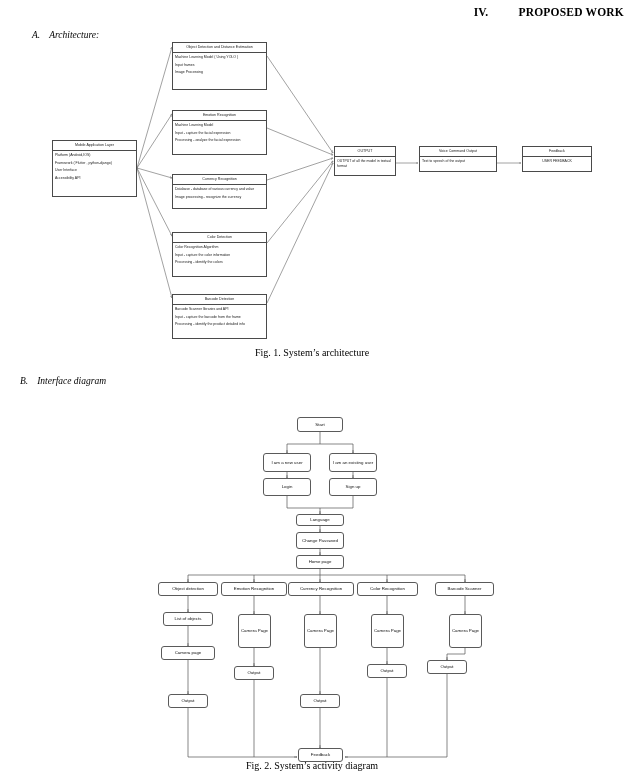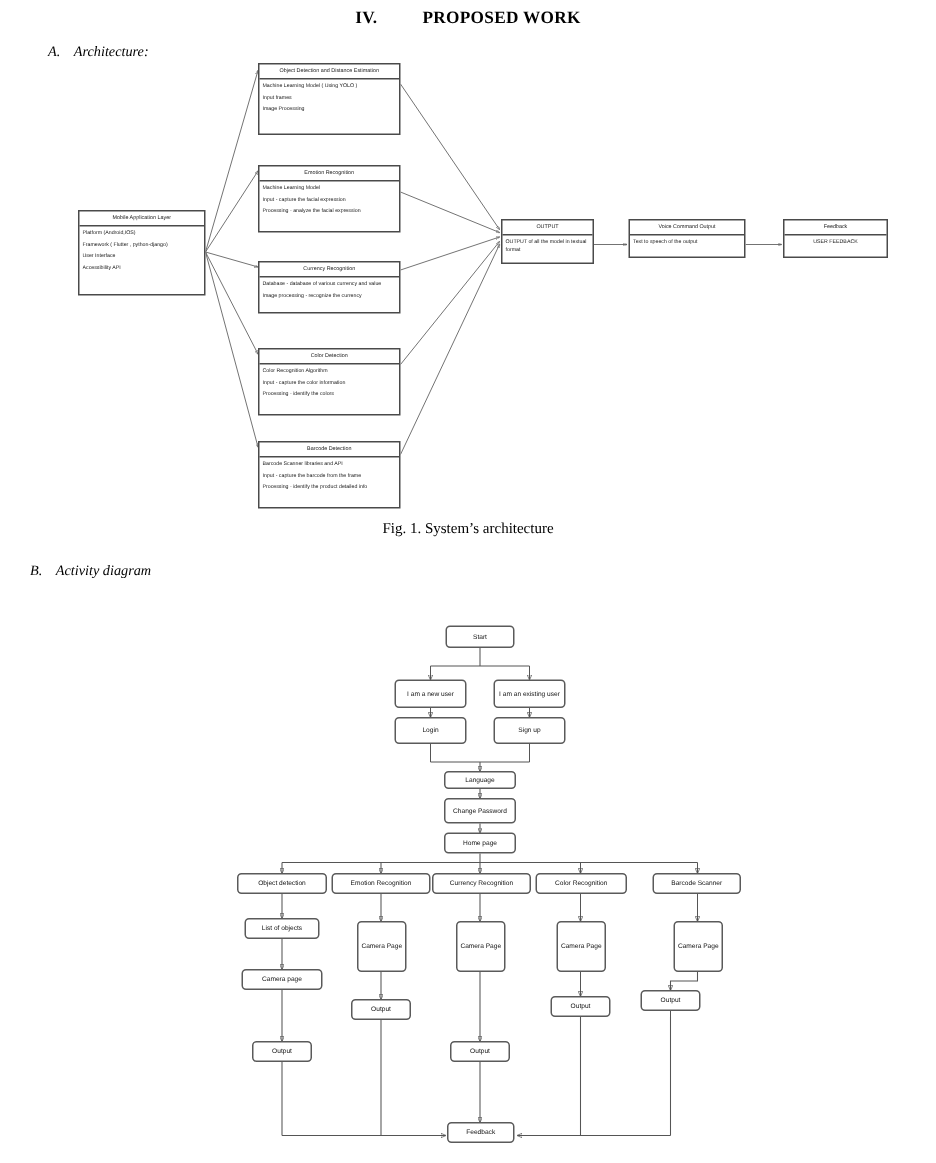--- a/index.html
+++ b/index.html
@@ -5,21 +5,21 @@
   html,body{margin:0;padding:0;}
   body{
     width:624px;height:775px;background:#ffffff;
     font-family:"Liberation Serif", serif;
     color:#000;position:relative;overflow:hidden;
   }
   .page{position:relative;width:624px;height:775px;}
 
   
   .sec-title{
-    position:absolute;left:0;top:6px;width:624px;text-align:center;
+    position:absolute;left:0;top:6px;width:624px;text-align:right;
     font-family:"Liberation Serif", serif;
     font-weight:bold;font-size:11.5px;letter-spacing:.2px;
   }
   .sec-title .num{margin-right:30px;}
 
   .sub-head{
     position:absolute;font-style:italic;font-size:9.5px;
     font-family:"Liberation Serif", serif;
   }
   .sub-head .lbl{margin-right:9px;}
@@ -165,21 +165,21 @@
   </div>
 
   <div class="abox plain" style="left:522px;top:146px;width:70px;height:26px;">
     <div class="hdr">Feedback</div>
     <div class="body" style="text-align:center;">USER FEEDBACK</div>
   </div>
 
   <div class="fig-cap" style="top:347px;">Fig. 1. System’s architecture</div>
 
   <div class="sub-head" style="left:20px;top:376px;">
-    <span class="lbl">B.</span><span>Activity diagram</span>
+    <span class="lbl">B.</span><span>Interface diagram</span>
   </div>
 
   <svg class="wires act" width="624" height="775">
     <defs>
       <marker id="ah2" markerWidth="5" markerHeight="4.2" refX="4.4" refY="2.1" orient="auto">
         <path d="M0,0 L5,2.1 L0,4.2 z" fill="#555" stroke="none"></path>
       </marker>
     </defs>
 
     <line x1="320" y1="432" x2="320" y2="444"></line>
@@ -262,14 +262,15 @@
   <div class="rbox" style="left:300px;top:694px;width:40px;height:14px;">Output</div>
 
   <div class="rbox" style="left:371px;top:614px;width:33px;height:34px;">Camera Page</div>
   <div class="rbox" style="left:367px;top:664px;width:40px;height:14px;">Output</div>
 
   <div class="rbox" style="left:449px;top:614px;width:33px;height:34px;">Camera Page</div>
   <div class="rbox" style="left:427px;top:660px;width:40px;height:14px;">Output</div>
 
   <div class="rbox" style="left:298px;top:748px;width:45px;height:14px;">Feedback</div>
 
+  <div class="fig-cap" style="top:760px;">Fig. 2. System’s activity diagram</div>
 
 </div>
 
 </body></html>

